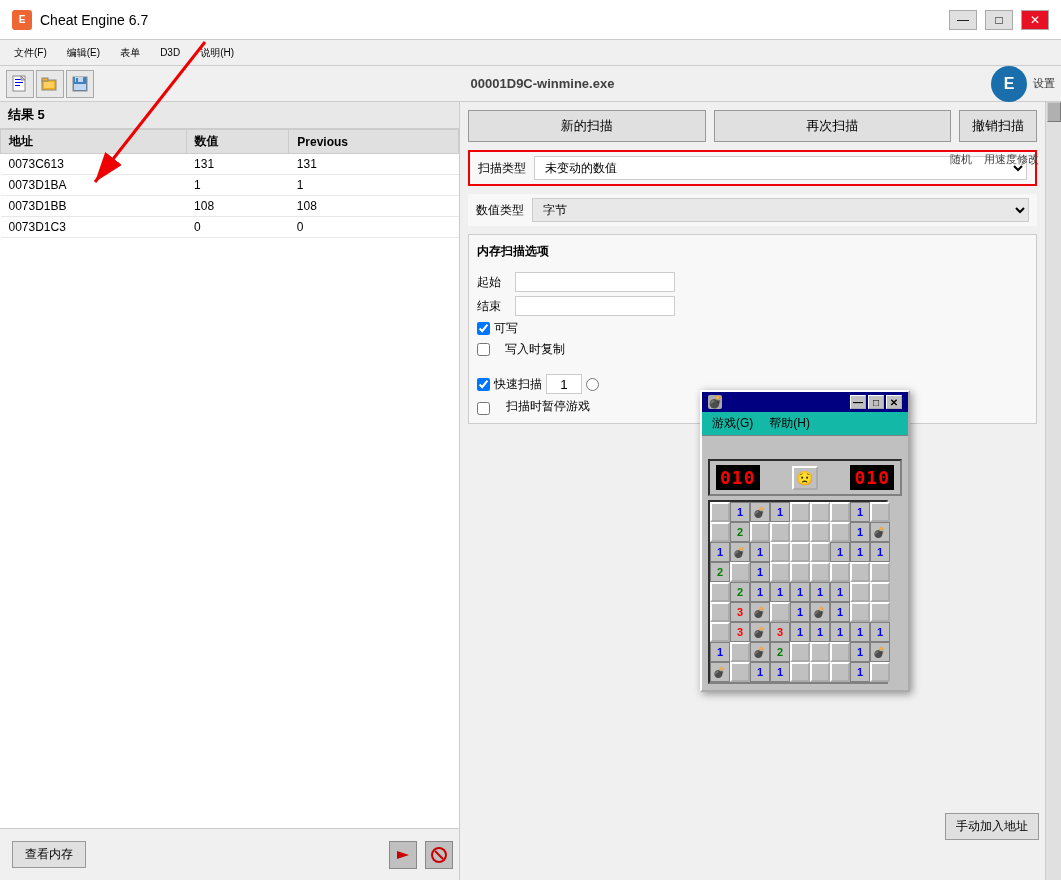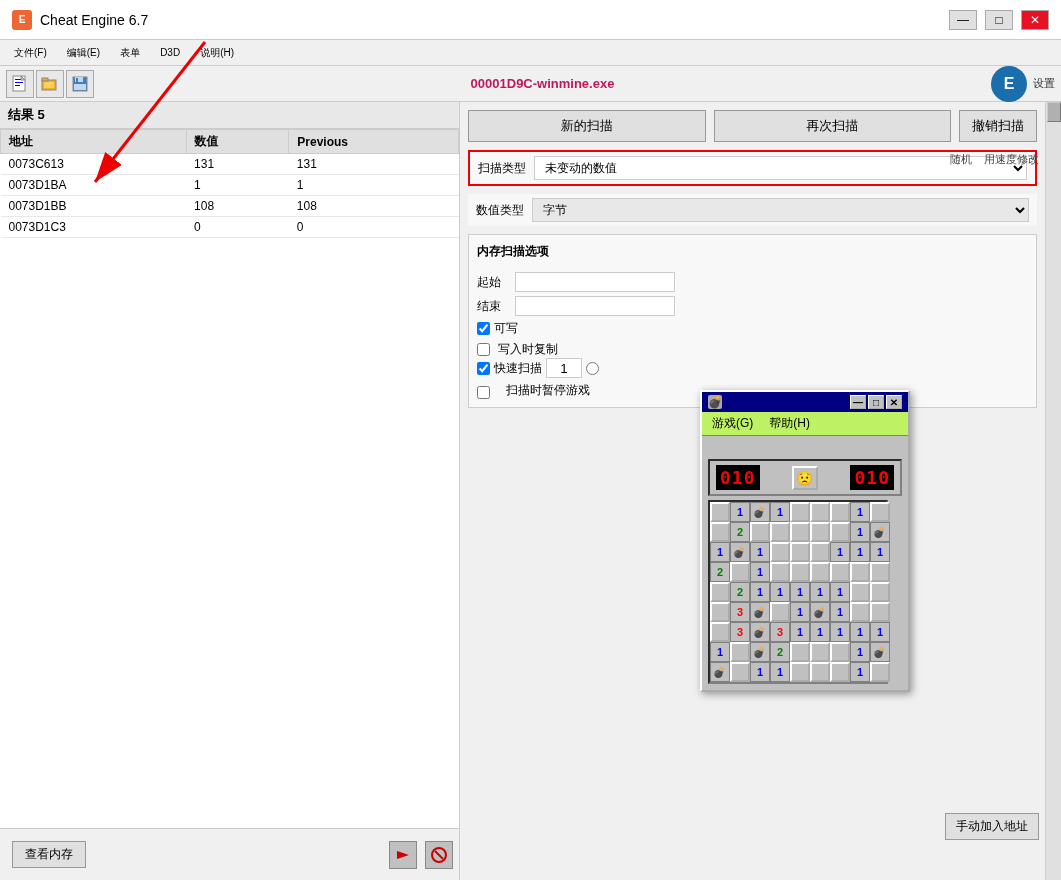--- a/index.html
+++ b/index.html
@@ -14,21 +14,21 @@
     .title-btn { width: 28px; height: 20px; background: #e0e0e0; border: 1px solid #aaa; display: flex; align-items: center; justify-content: center; cursor: pointer; font-size: 12px; }
     .title-btn.close { background: #e81123; color: white; }
 
     
     .menu-bar { display: flex; align-items: center; background: #f0f0f0; padding: 2px 6px; border-bottom: 1px solid #ccc; height: 26px; gap: 4px; }
     .menu-item { padding: 2px 8px; cursor: pointer; font-size: 10px; }
 
     
     .toolbar { display: flex; align-items: center; background: #f0f0f0; padding: 2px 6px; border-bottom: 1px solid #ccc; height: 36px; gap: 2px; }
     .toolbar-btn { width: 28px; height: 28px; background: #e8e8e8; border: 1px solid #aaa; display: flex; align-items: center; justify-content: center; cursor: pointer; }
-    .toolbar-title { flex: 1; text-align: center; font-size: 13px; font-weight: bold; color: #be185d; }
+    .toolbar-title { flex: 1; text-align: center; font-size: 13px; font-weight: bold; color: #404040; }
     .toolbar-logo { width: 36px; height: 36px; background: #1a6eab; border-radius: 50%; display: flex; align-items: center; justify-content: center; color: white; font-size: 16px; font-weight: bold; margin-right: 4px; }
 
     
     .left-panel { width: 460px; display: flex; flex-direction: column; border-right: 1px solid #ccc; background: #f5f5f5; }
     .results-header { padding: 4px 8px; display: flex; align-items: center; gap: 8px; background: #e8e8e8; border-bottom: 1px solid #ccc; position: relative; }
     .results-count { font-weight: bold; font-size: 13px; }
 
     .scan-table { flex: 1; overflow-y: auto; background: white; }
     .scan-table table { width: 100%; border-collapse: collapse; }
     .scan-table th { background: #e0e0e0; border: 1px solid #ccc; padding: 3px 8px; text-align: left; font-weight: bold; font-size: 12px; }
@@ -50,21 +50,21 @@
     
     .scroll-area { width: 16px; background: #e0e0e0; border-left: 1px solid #ccc; }
 
     
     .minesweeper-window { position: absolute; top: 390px; left: 700px; width: 230px; background: #c0c0c0; border: 2px outset #fff; box-shadow: 2px 2px 8px rgba(0,0,0,0.4); z-index: 100; }
     .ms-title-bar { background: #000080; color: white; display: flex; align-items: center; justify-content: space-between; padding: 3px 6px; font-size: 12px; font-weight: bold; }
     .ms-title-left { display: flex; align-items: center; gap: 4px; }
     .ms-icon { width: 14px; height: 14px; background: #aaa; border-radius: 50%; }
     .ms-controls { display: flex; gap: 2px; }
     .ms-ctrl-btn { width: 16px; height: 14px; background: #c0c0c0; border: 1px outset #fff; color: black; font-size: 10px; display: flex; align-items: center; justify-content: center; cursor: pointer; }
-    .ms-menu-bar { display: flex; gap: 8px; padding: 2px 6px; background: #bef264; border-bottom: 1px solid #808080; font-size: 12px; }
+    .ms-menu-bar { display: flex; gap: 8px; padding: 2px 6px; background: #14b8a6; border-bottom: 1px solid #808080; font-size: 12px; }
     .ms-menu-item { cursor: pointer; padding: 1px 4px; }
     .ms-game-area { padding: 6px; background: #c0c0c0; }
   </style>
 </head>
 <body>
 
 <div class="title-bar">
   <div class="title-bar-left">
     <div class="title-bar-icon">
       <span>E</span>
@@ -215,21 +215,21 @@
         <input style="width: 160px; height: 20px; border: 1px solid rgb(204, 204, 204); background: white;" type="text">
       </div>
       <div style="display:flex;align-items:center;gap:6px;margin-bottom:4px;">
         <span style="font-size:12px;width:32px;">结束</span>
         <input style="width: 160px; height: 20px; border: 1px solid rgb(204, 204, 204); background: white;" type="text">
       </div>
       <div style="display:flex;align-items:center;gap:4px;margin-bottom:4px;">
         <input type="checkbox" id="writable" checked="" style="">
         <label for="writable" style="font-size:12px;">可写</label>
       </div>
-      <div style="display:flex;align-items:center;gap:8px;margin-bottom:0;">
+      <div style="display:flex;align-items:center;gap:15px;margin-bottom:16px;">
         <input type="checkbox" id="copy-on-write" style="">
         <label for="copy-on-write" style="font-size:12px;">写入时复制</label>
       </div>
       <div style="display:flex;align-items:center;gap:4px;margin-bottom:4px;">
         <input type="checkbox" id="fast-scan" checked="" style="">
         <label for="fast-scan" style="font-size:12px;">快速扫描</label>
         <input type="text" style="width: 36px; height: 20px; border: 1px solid rgb(204, 204, 204); text-align: center; font-family: inherit;" value="1">
         <input type="radio" style="">
       </div>
       <div style="display:flex;align-items:flex-end;gap:16px;">

